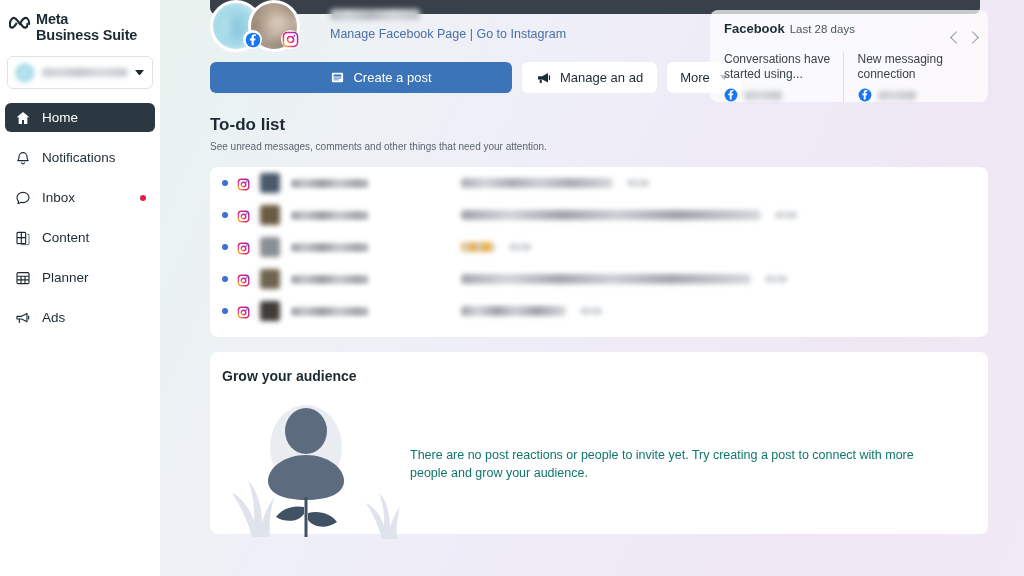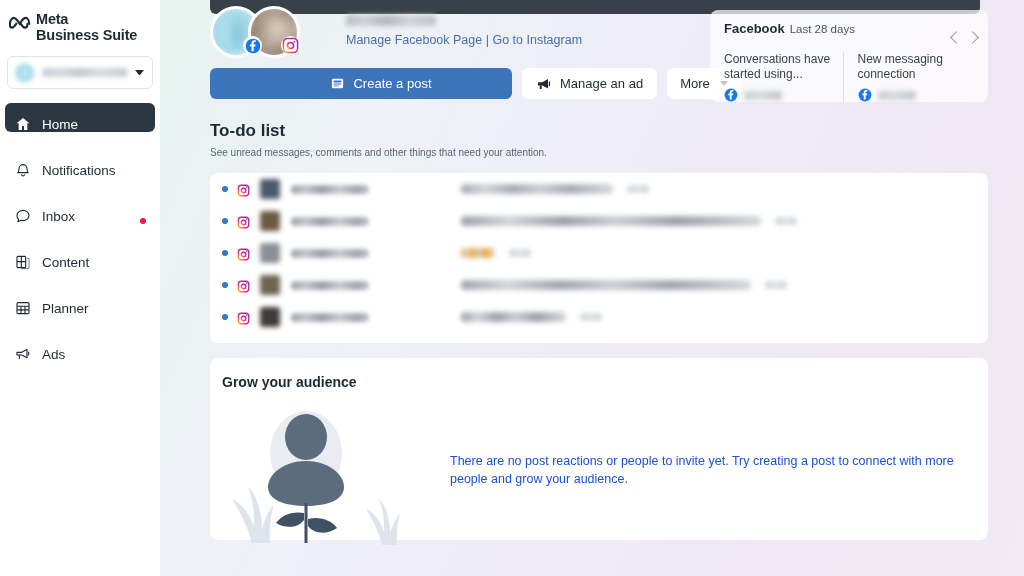--- a/index.html
+++ b/index.html
@@ -43,23 +43,23 @@
   .acct-name {
     flex: 1 1 auto; height: 9px; border-radius: 4px;
     background: linear-gradient(90deg,#c9ccd1 0%,#d4d7db 22%,#c4c7cc 44%,#d8dadd 66%,#c7cacf 100%);
     filter: blur(2.6px);
     font-size: 0; color: transparent; overflow: hidden;
   }
   .acct-caret { width: 0; height: 0; border-left: 4.5px solid transparent; border-right: 4.5px solid transparent; border-top: 5.5px solid #1c2b33; flex: 0 0 9px; }
 
   .nav { margin-top: 14px; padding: 0 5px; }
   .nav-item {
-    display: flex; align-items: flex-end; gap: 11px;
+    display: flex; align-items: center; gap: 11px;
     height: 29px; border-radius: 6px;
-    padding: 0 9px; margin-bottom: 17px;
+    padding: 12px 9px; margin-bottom: 11px;
     color: #1c2b33; font-size: 13.5px;
     position: relative;
   }
   .nav-item.active { background: #2b3841; color: #ffffff; }
   .nav-ico { width: 17px; height: 17px; flex: 0 0 17px; display: flex; align-items: center; justify-content: center; }
   .nav-ico svg { display: block; }
   .nav-dot { position: absolute; right: 9px; width: 6px; height: 6px; border-radius: 50%; background: #e41e3f; }
 
   
   .main {
@@ -74,21 +74,21 @@
         #efe9f5 70%,
         #f0e8f3 85%,
         #f1e9f3 100%);
     overflow: hidden;
   }
   .cover { position: absolute; top: 0; left: 50px; width: 770px; height: 14px; background: #38414a; border-radius: 0 0 6px 6px; }
 
   .content { position: relative; padding: 0 36px 0 50px; }
 
   
-  .prof-row { display: flex; align-items: flex-start; gap: 16px; padding-top: 6px; position: relative; }
+  .prof-row { display: flex; align-items: flex-start; gap: 0; position: relative; }
   .avatars { position: relative; width: 120px; height: 54px; flex: 0 0 120px; }
   .av {
     position: absolute; top: 0; width: 52px; height: 52px; border-radius: 50%;
     border: 3px solid #ffffff; background: #ddd; overflow: hidden;
   }
   .av1 { left: 0; background: radial-gradient(circle at 45% 50%, #bbe3ef 0%, #a6dbe9 50%, #c9e8f0 78%, #e4f3f8 100%); }
   .av1::after {
     content:""; position:absolute; left: 17px; top: 11px; width: 15px; height: 27px; border-radius: 7px;
     background: #8cc9dd; filter: blur(4px);
   }
@@ -172,21 +172,21 @@
   }
   .ctime {
     width: 22px; height: 8px; border-radius: 4px; flex: 0 0 22px; margin-left: 14px;
     background: linear-gradient(90deg,#d3d6da,#e0e3e6,#d0d3d7);
     filter: blur(2.2px); font-size:0;color:transparent;overflow:hidden;
   }
 
   .grow-title { font-size: 14px; font-weight: bold; color: #1c2b33; padding: 16px 0 0 12px; }
   .grow-body { display:flex; align-items:center; padding: 10px 0 0 0; height: 150px; }
   .grow-art { width: 200px; flex: 0 0 200px; height: 150px; position: relative; }
-  .grow-txt { font-size: 12.5px; color: #1d4ed8; line-height: 18px; max-width: 545px; padding-right: 10px; margin-left: 40px; }
+  .grow-txt { font-size: 12.5px; color: #0f766e; line-height: 18px; max-width: 545px; padding-right: 10px; }
 </style>
 </head>
 <body>
 
 <div id="app">
 
   <aside class="sidebar">
 
     <div class="brand">
       <span class="brand-logo">

